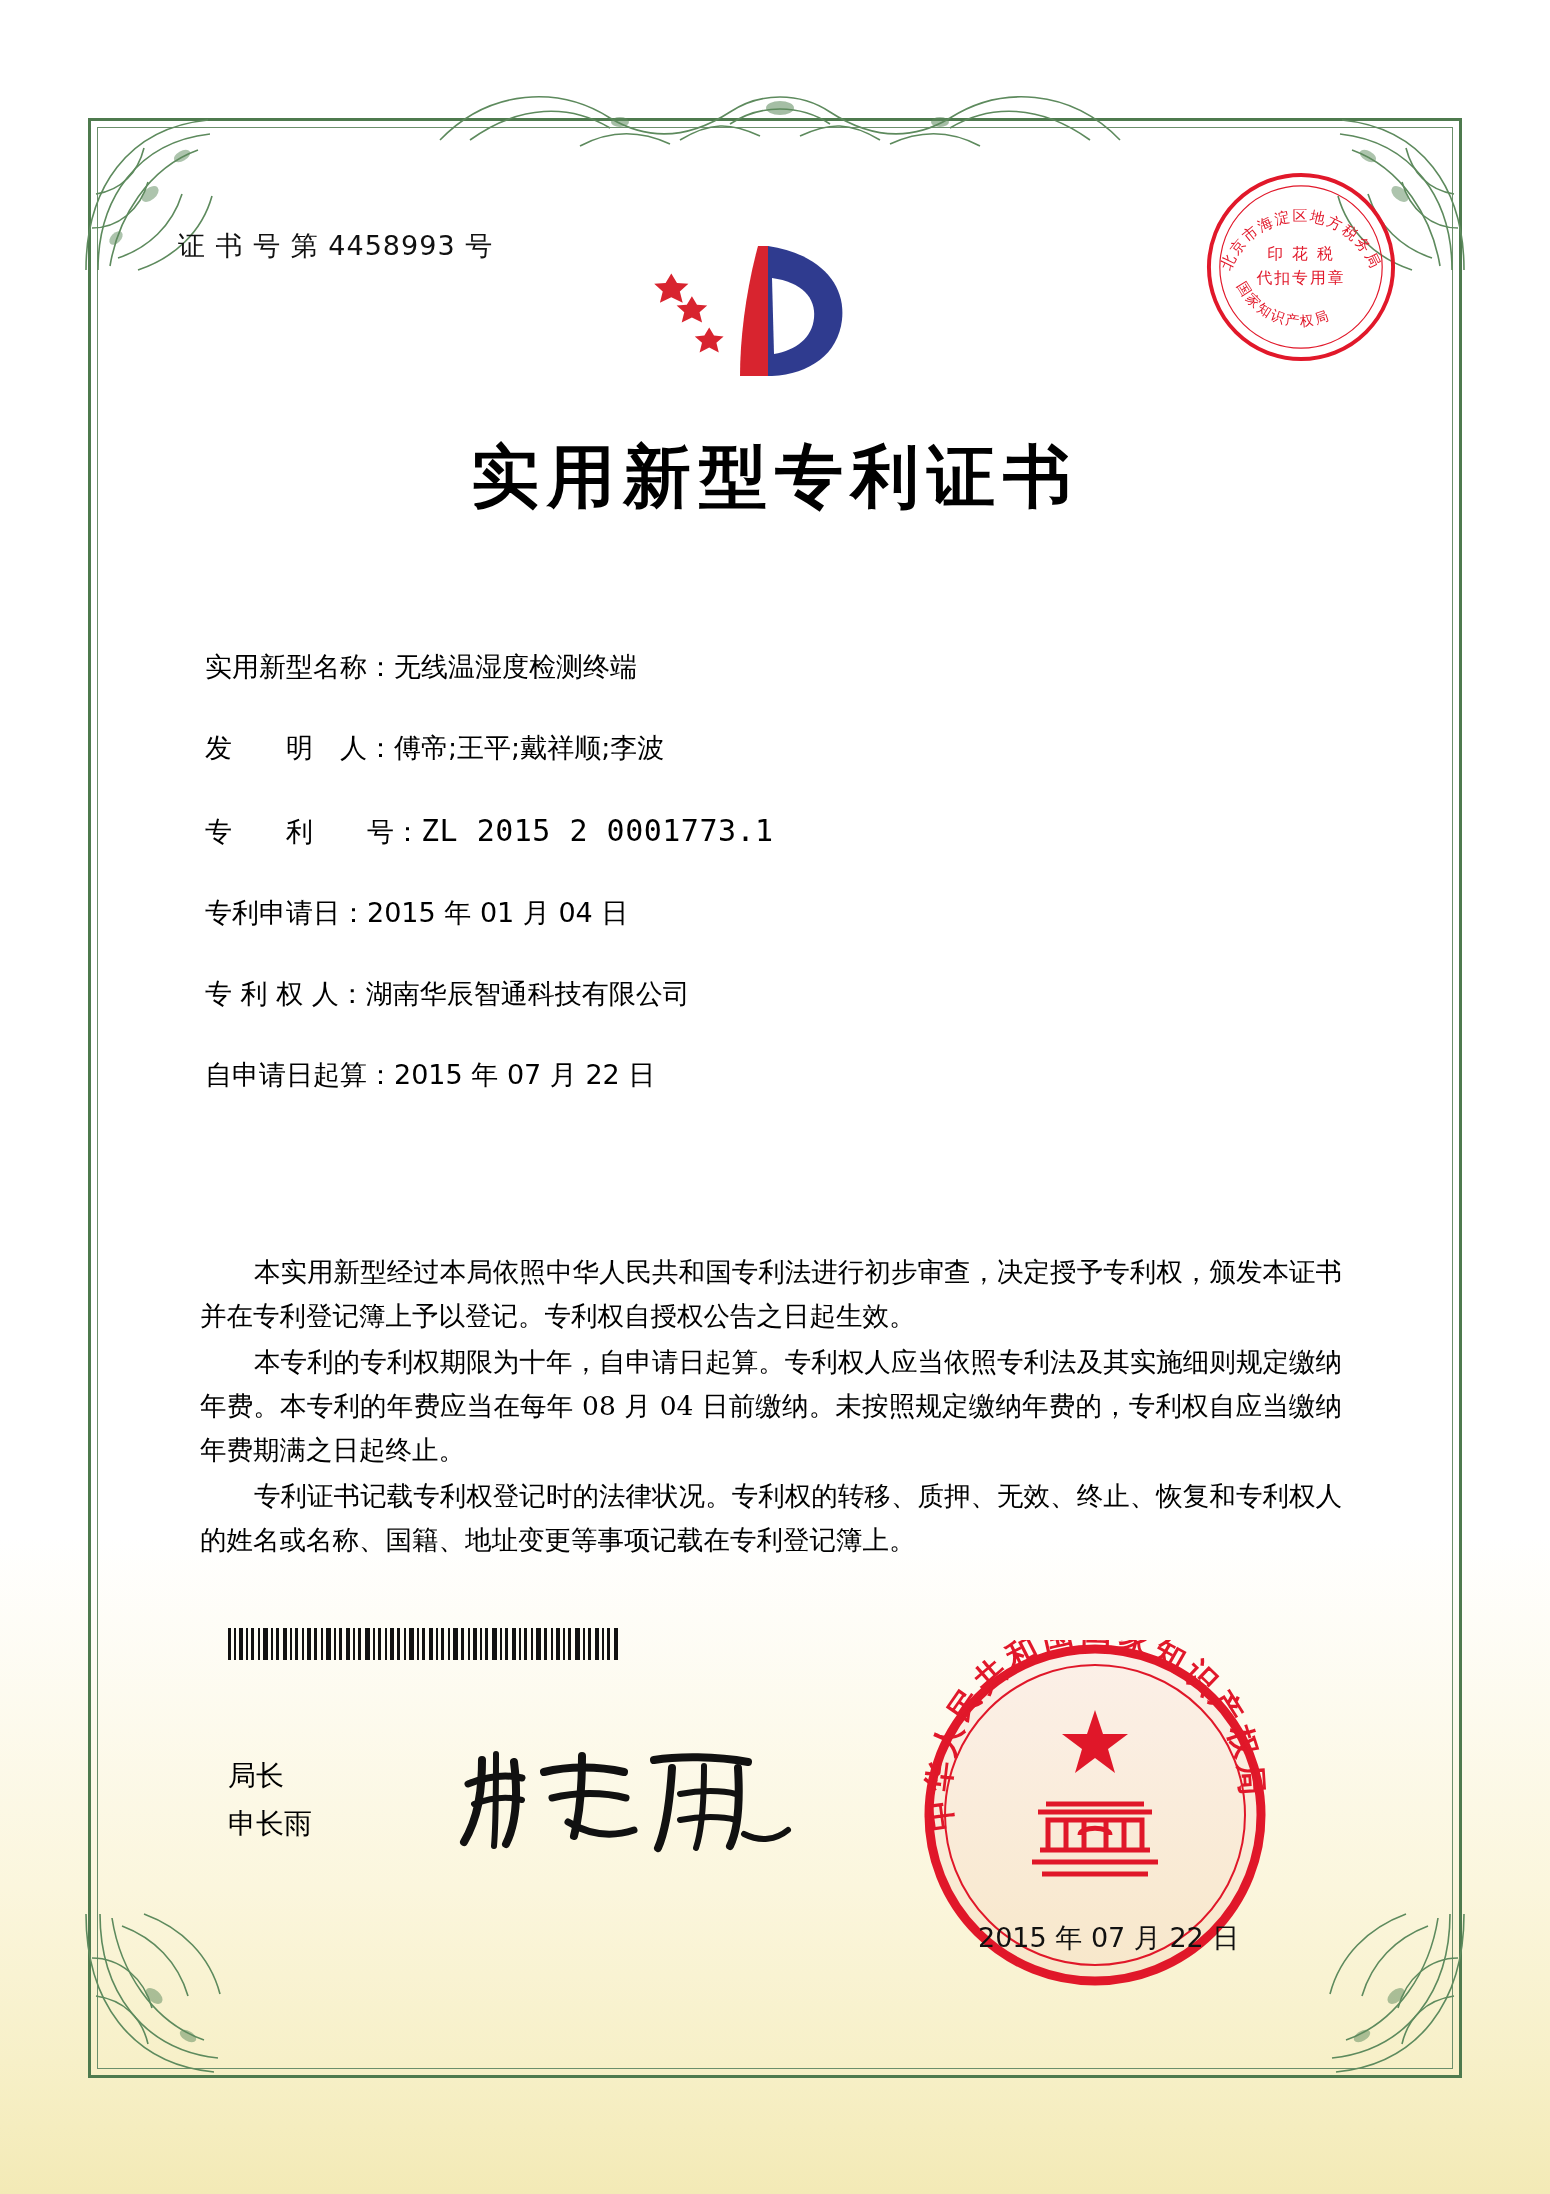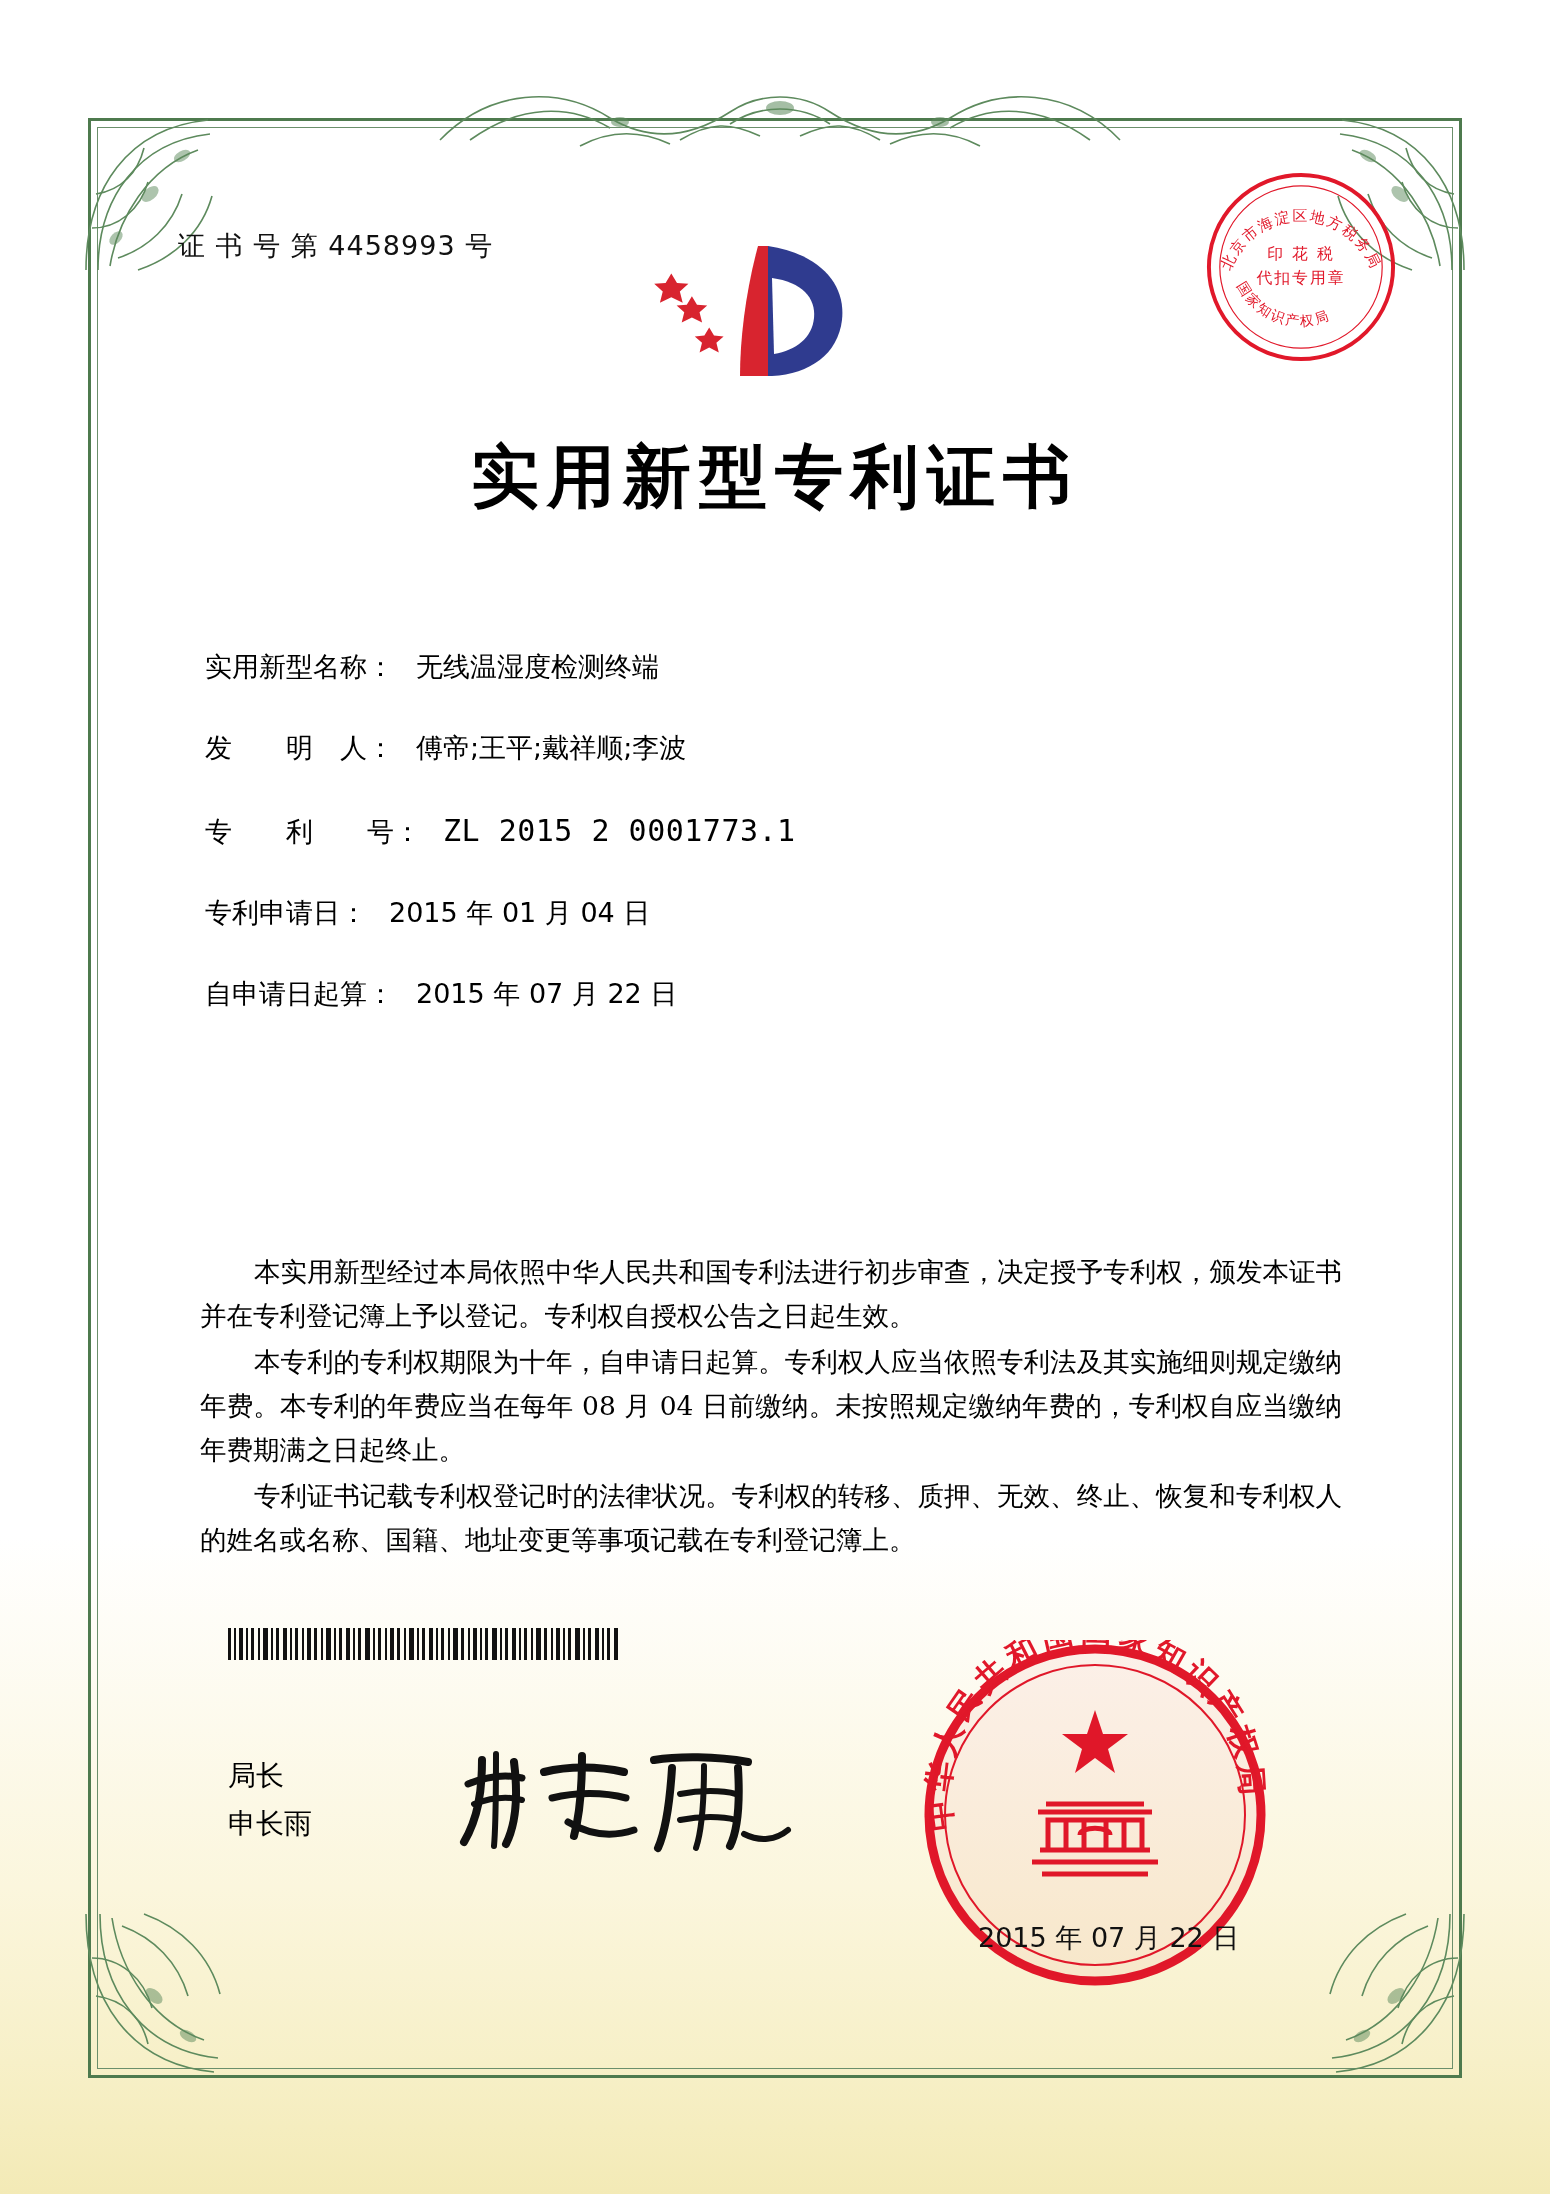--- a/index.html
+++ b/index.html
@@ -101,21 +101,20 @@
     left: 205px; top: 650px;
     width: 1180px;
   }
   .field-row {
     display: flex;
     align-items: baseline;
     margin-bottom: 47px;
     font-size: 27px;
     color: #000;
     line-height: 1.25;
-    gap: 22px;
   }
   .field-label {
     white-space: pre;
     font-family: "DejaVu Sans", "Liberation Sans", sans-serif;
   }
   .field-value {
     font-family: "DejaVu Sans", "Liberation Sans", sans-serif;
     white-space: pre;
   }
   .field-value.mono {
@@ -311,20 +310,24 @@
       <span class="field-label">发　　明　人：</span>
       <span class="field-value">傅帝;王平;戴祥顺;李波</span>
     </div>
     <div class="field-row">
       <span class="field-label">专　　利　　号：</span>
       <span class="field-value mono">ZL 2015 2 0001773.1</span>
     </div>
     <div class="field-row">
       <span class="field-label">专利申请日：</span>
       <span class="field-value">2015 年 01 月 04 日</span>
+    </div>
+    <div class="field-row">
+      <span class="field-label">专 利 权 人：</span>
+      <span class="field-value">湖南华辰智通科技有限公司</span>
     </div>
     <div class="field-row">
       <span class="field-label">自申请日起算：</span>
       <span class="field-value">2015 年 07 月 22 日</span>
     </div>
   </div>
 
   <div class="body-text">
     <p>本实用新型经过本局依照中华人民共和国专利法进行初步审查，决定授予专利权，颁发本证书并在专利登记簿上予以登记。专利权自授权公告之日起生效。</p>
     <p>本专利的专利权期限为十年，自申请日起算。专利权人应当依照专利法及其实施细则规定缴纳年费。本专利的年费应当在每年 08 月 04 日前缴纳。未按照规定缴纳年费的，专利权自应当缴纳年费期满之日起终止。</p>

